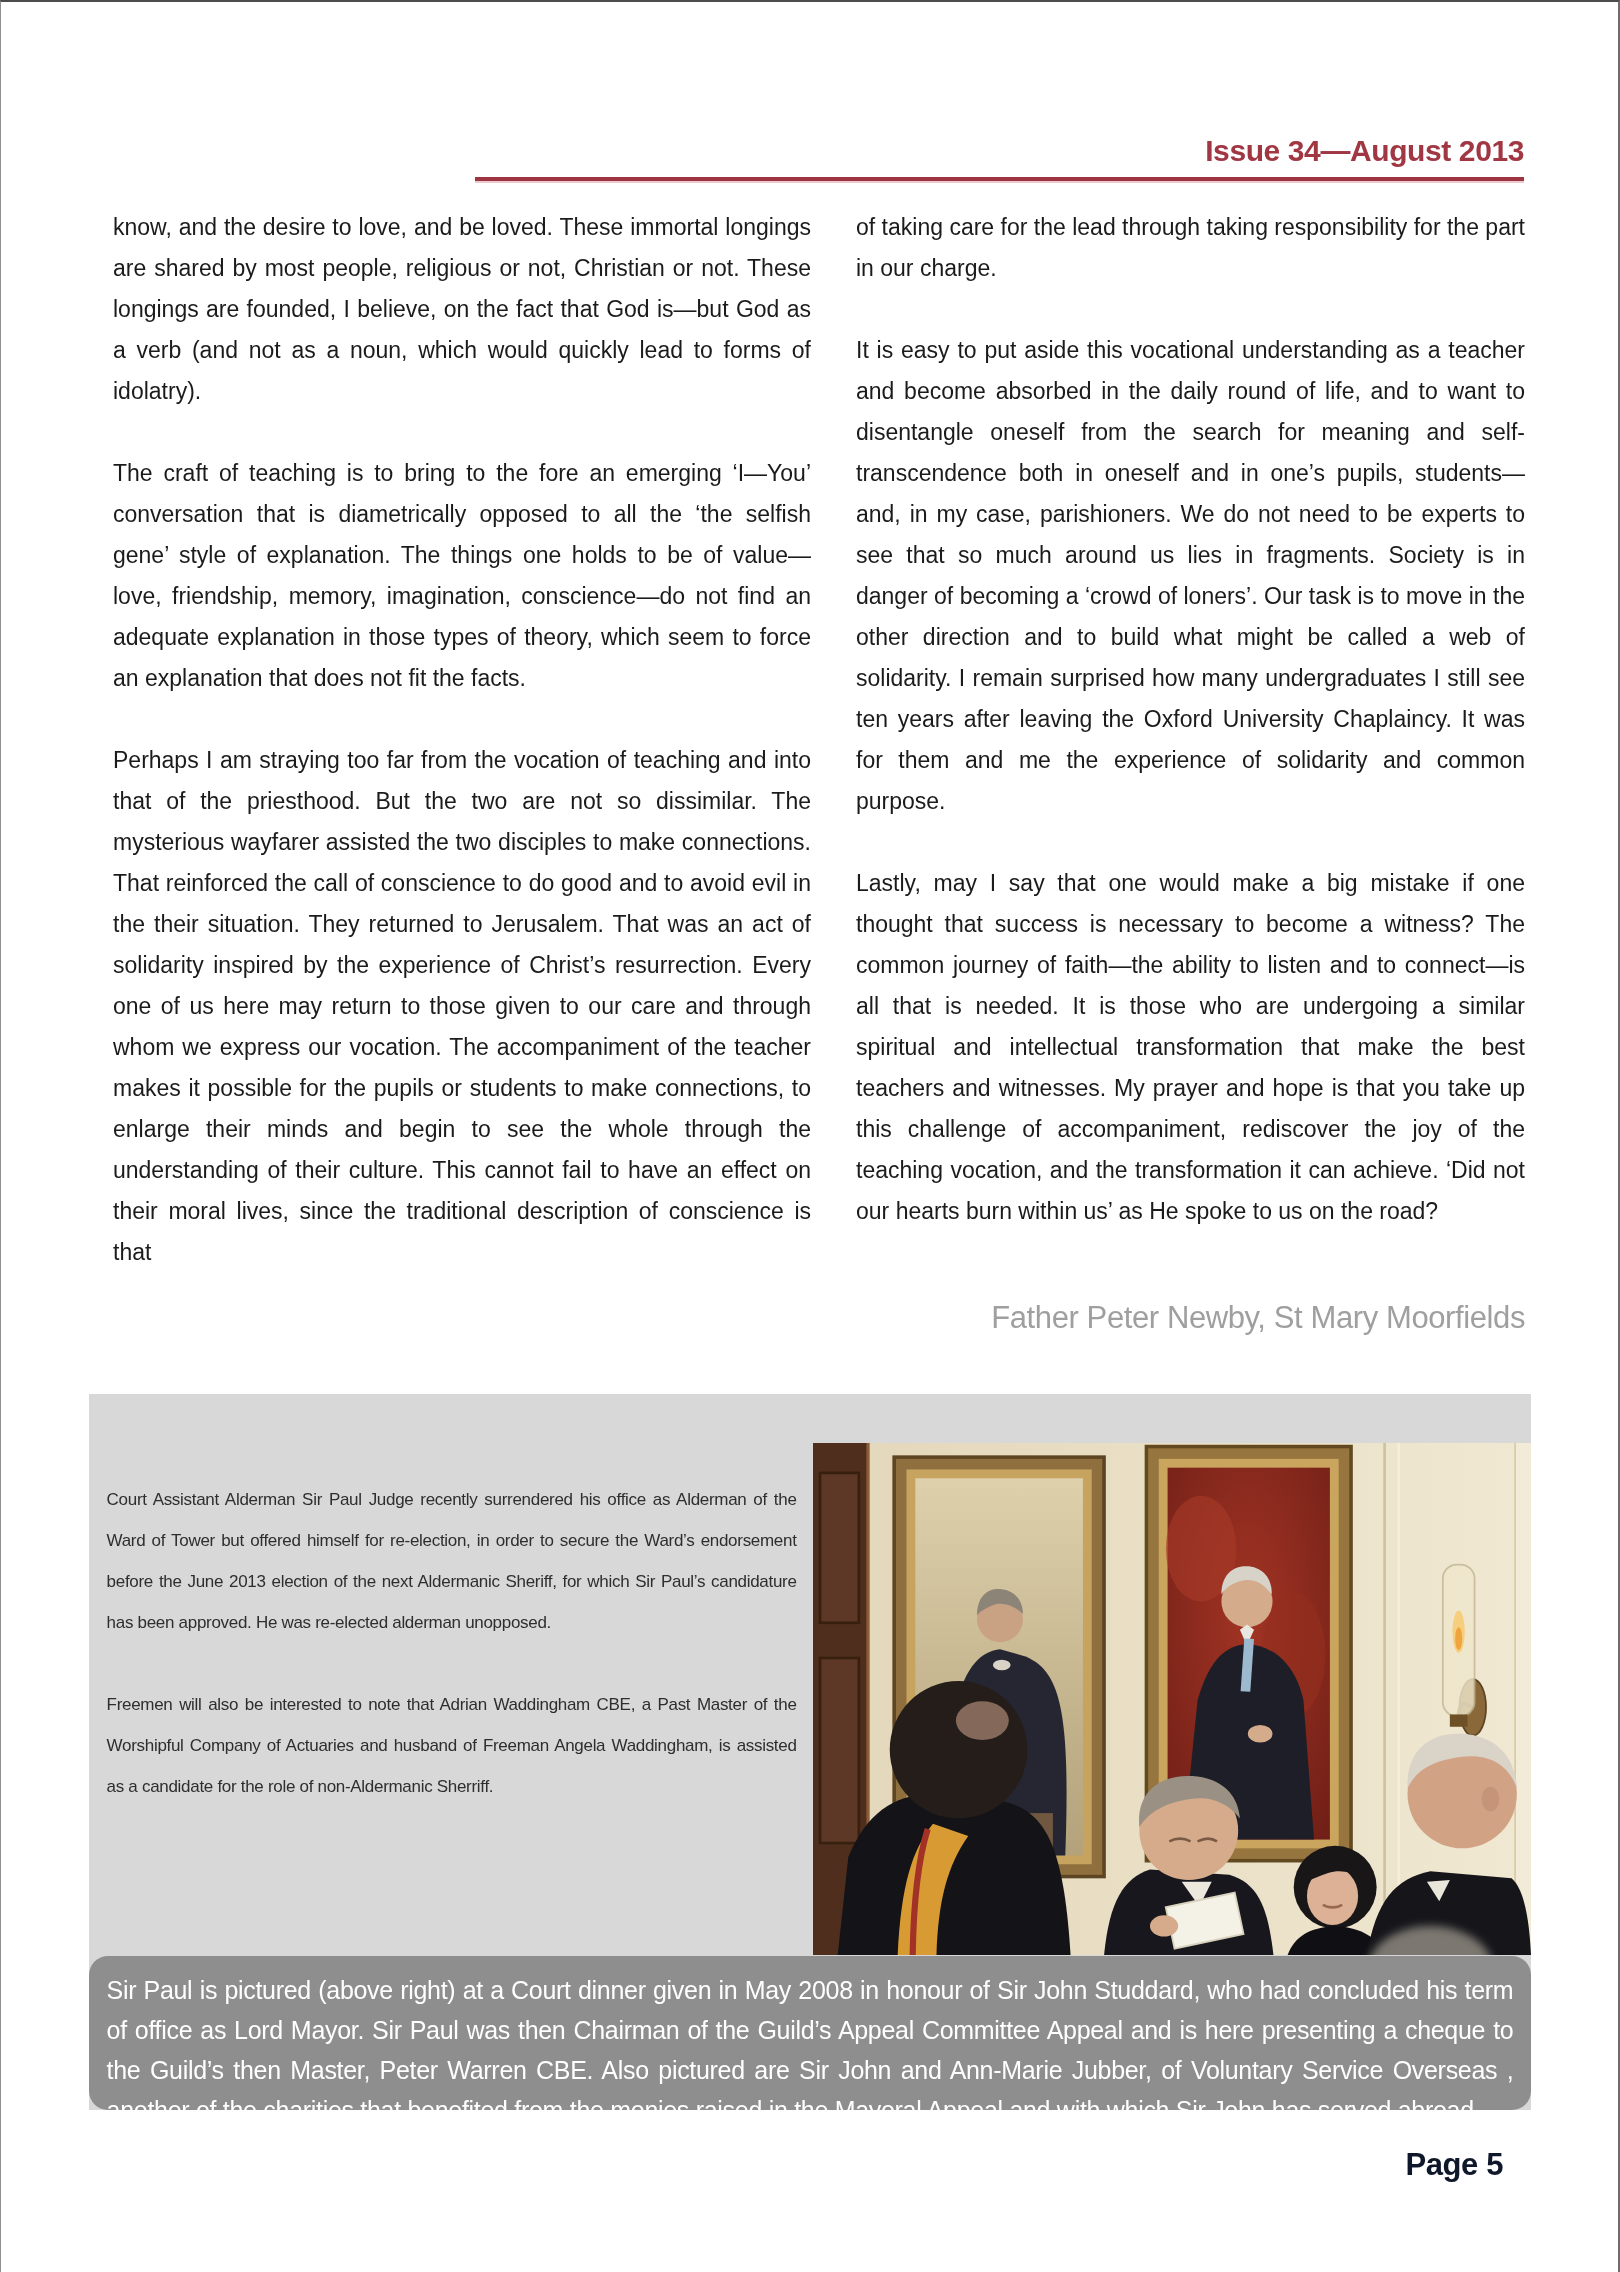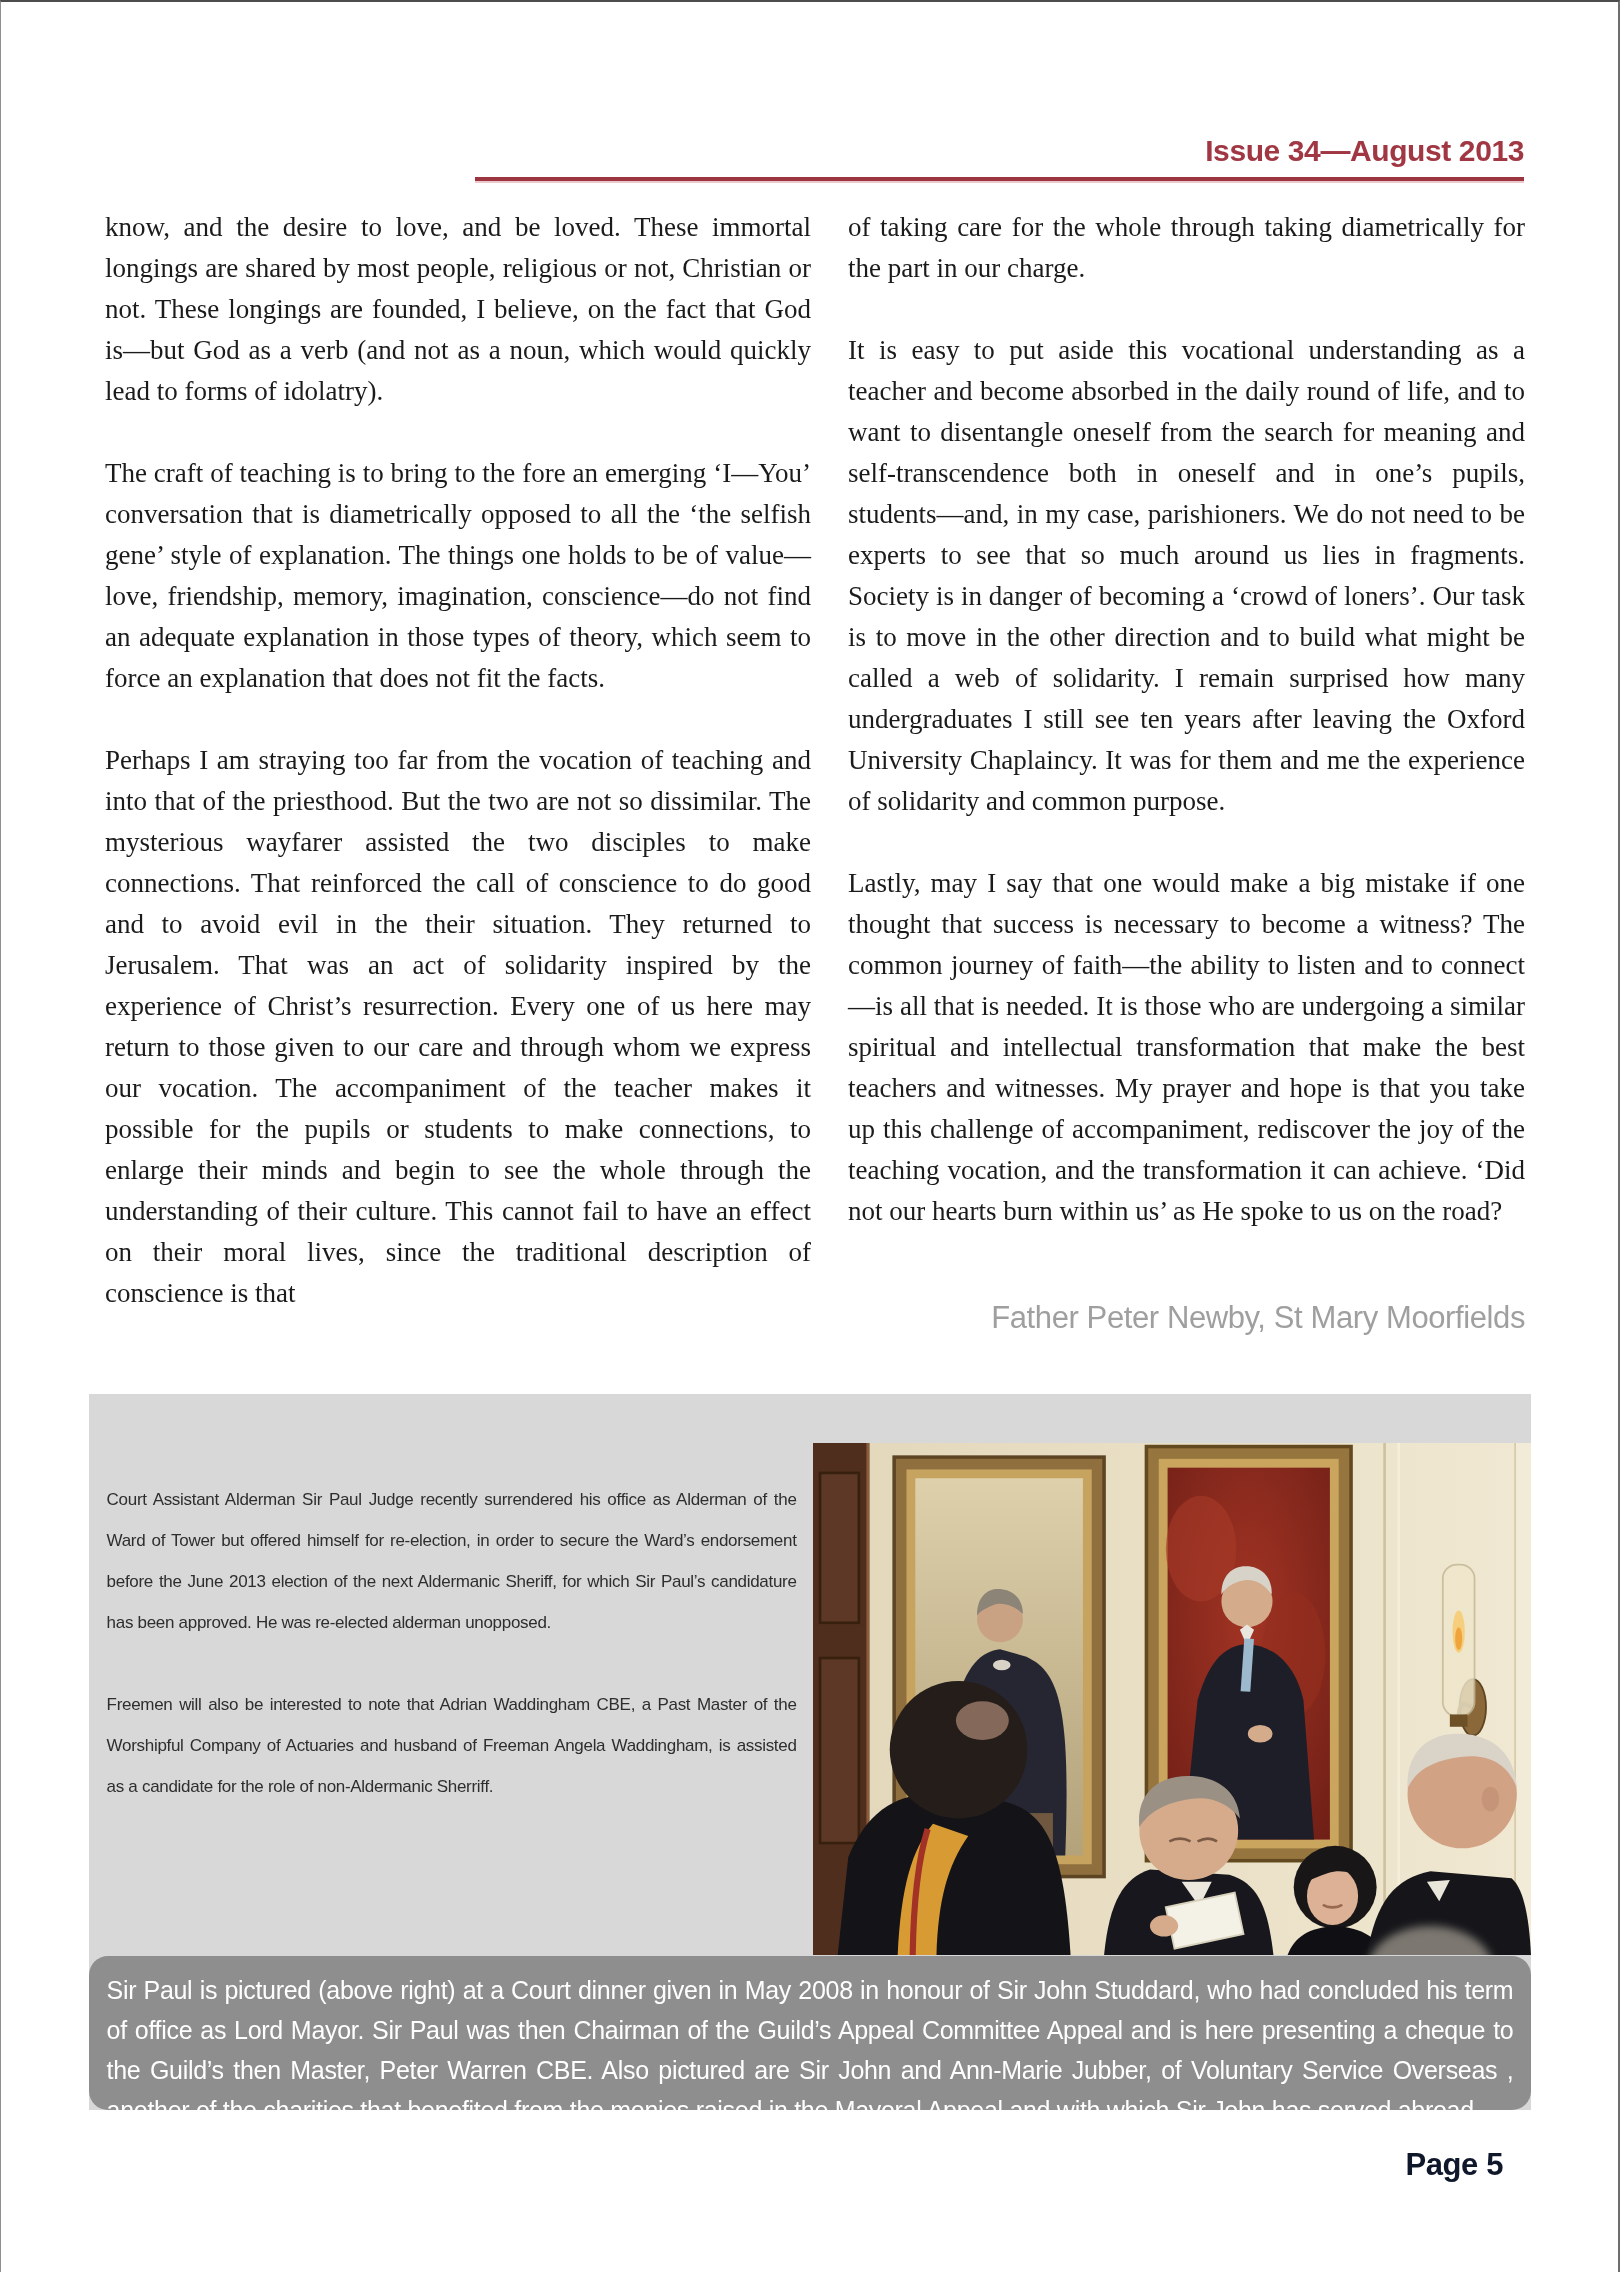--- a/index.html
+++ b/index.html
@@ -25,23 +25,23 @@
   }
   .header-rule{
     position:absolute;left:474px;right:94px;top:175px;height:4.4px;
     background:#9C3540;border-bottom:2.6px solid #ecc9cc;
   }
   
   .col{position:absolute;top:205px;color:#1b1b1b;}
   .col-left{left:104px;width:706px;}
   .col-right{left:847px;width:677px;}
   .col p{
-    margin:0 0 41px 0;
-    font-size:27px;line-height:41px;text-align:justify;
-    font-family:Liberation Serif, serif;
+    margin:0 0 41px 8px;
+    font-size:23px;line-height:41px;text-align:justify;
+    font-family:Liberation Sans, sans-serif;
   }
   .byline{
     position:absolute;left:847px;width:677px;top:1298px;
     text-align:right;color:#9f9f9f;
     font-family:"Liberation Sans", sans-serif;
     font-size:31px;letter-spacing:-0.4px;
   }
   
   .shrieval-box{
     position:absolute;left:88px;top:1392px;width:1442px;height:716px;
@@ -90,21 +90,21 @@
   <div class="issue-line">Issue 34—August 2013</div>
   <div class="header-rule"></div>
 
   <div class="col col-left">
     <p>know, and the desire to love, and be loved. These immortal longings are shared by most people, religious or not, Christian or not. These longings are founded, I believe, on the fact that God is—but God as a verb (and not as a noun, which would quickly lead to forms of idolatry).</p>
     <p>The craft of teaching is to bring to the fore an emerging ‘I—You’ conversation that is diametrically opposed to all the ‘the selfish gene’ style of explanation. The things one holds to be of value—love, friendship, memory, imagination, conscience—do not find an adequate explanation in those types of theory, which seem to force an explanation that does not fit the facts.</p>
     <p>Perhaps I am straying too far from the vocation of teaching and into that of the priesthood. But the two are not so dissimilar. The mysterious wayfarer assisted the two disciples to make connections. That reinforced the call of conscience to do good and to avoid evil in the their situation. They returned to Jerusalem. That was an act of solidarity inspired by the experience of Christ’s resurrection. Every one of us here may return to those given to our care and through whom we express our vocation. The accompaniment of the teacher makes it possible for the pupils or students to make connections, to enlarge their minds and begin to see the whole through the understanding of their culture. This cannot fail to have an effect on their moral lives, since the traditional description of conscience is that</p>
   </div>
 
   <div class="col col-right">
-    <p>of taking care for the whole through taking diametrically for the part in our charge.</p>
+    <p>of taking care for the lead through taking responsibility for the part in our charge.</p>
     <p>It is easy to put aside this vocational understanding as a teacher and become absorbed in the daily round of life, and to want to disentangle oneself from the search for meaning and self-transcendence both in oneself and in one’s pupils, students—and, in my case, parishioners. We do not need to be experts to see that so much around us lies in fragments. Society is in danger of becoming a ‘crowd of loners’. Our task is to move in the other direction and to build what might be called a web of solidarity. I remain surprised how many undergraduates I still see ten years after leaving the Oxford University Chaplaincy. It was for them and me the experience of solidarity and common purpose.</p>
     <p>Lastly, may I say that one would make a big mistake if one thought that success is necessary to become a witness? The common journey of faith—the ability to listen and to connect—is all that is needed. It is those who are undergoing a similar spiritual and intellectual transformation that make the best teachers and witnesses. My prayer and hope is that you take up this challenge of accompaniment, rediscover the joy of the teaching vocation, and the transformation it can achieve. ‘Did not our hearts burn within us’ as He spoke to us on the road?</p>
   </div>
 
   <div class="byline">Father Peter Newby, St Mary Moorfields</div>
 
   <div class="shrieval-box">
 
 
     <div class="shrieval-text">

